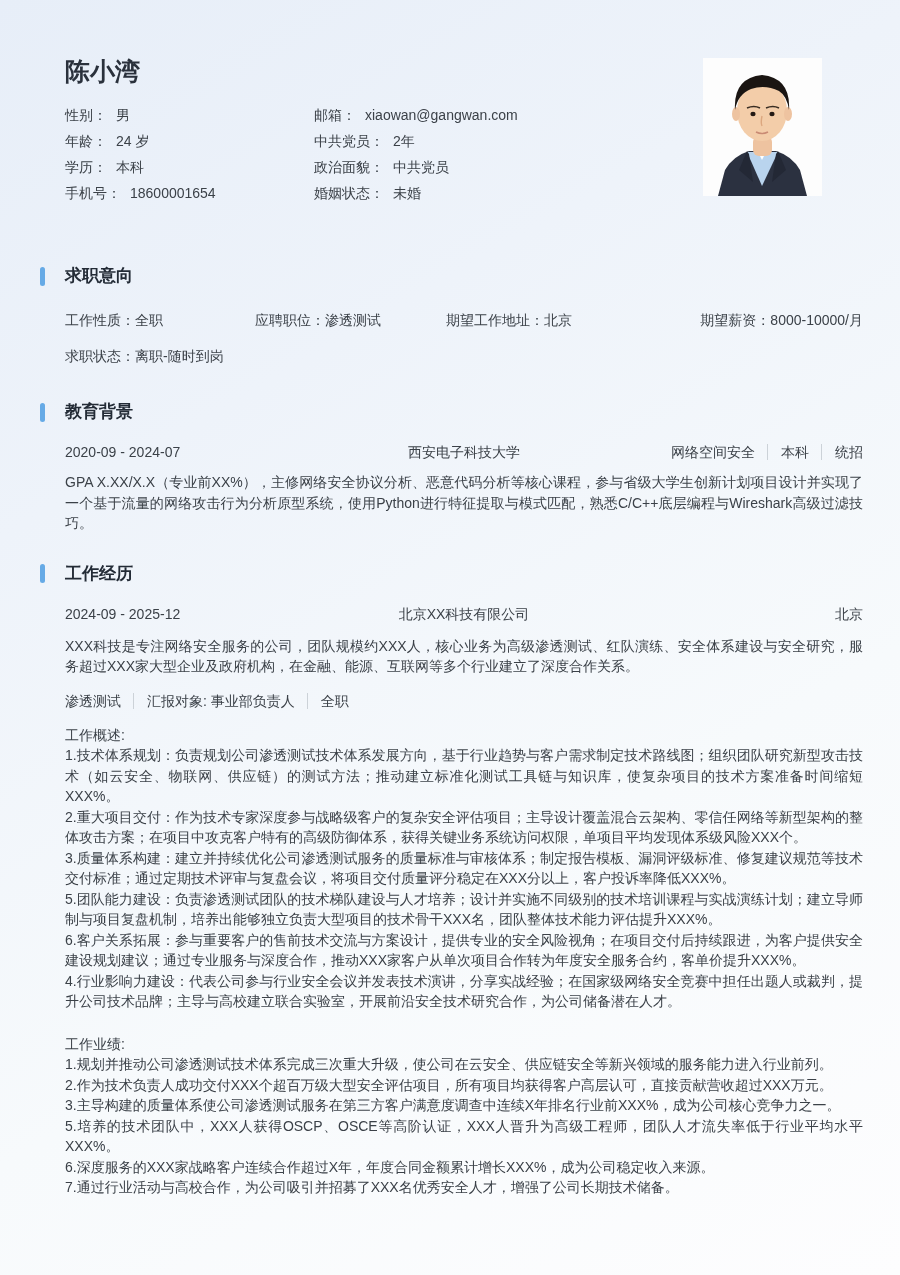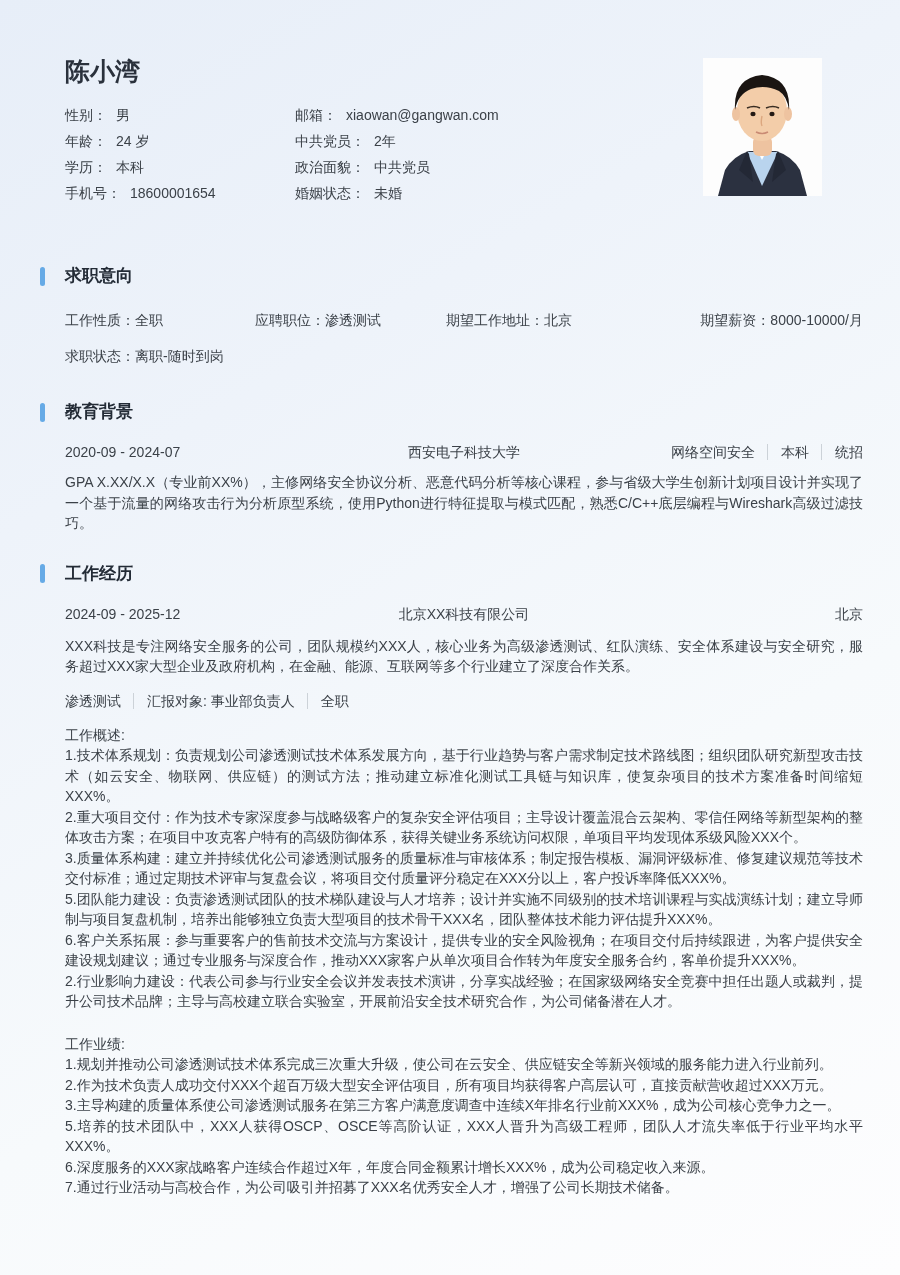--- a/index.html
+++ b/index.html
@@ -4,21 +4,21 @@
 <style>
   html,body{margin:0;padding:0;}
   body{font-family:"Liberation Sans","DejaVu Sans",sans-serif;}
   .page{
     position:relative;width:900px;height:1275px;box-sizing:border-box;
     padding:56px 37px 0 65px;overflow:hidden;
     background:linear-gradient(150deg,#e7eef8 0%,#eef3fa 30%,#f7fafc 65%,#fdfdfe 100%);
     color:#3b4148;font-size:14px;
   }
   .name{font-size:25px;font-weight:bold;color:#2a313c;line-height:30px;}
-  .info-grid{display:flex;margin-top:16px;}
+  .info-grid{display:flex;margin-top:16px;gap:19px;}
   .info-col{display:flex;flex-direction:column;}
   .info-col.left{width:230px;}
   .info-row{line-height:26px;font-size:14px;color:#3b4148;white-space:nowrap;}
   .info-row .lbl{color:#3b4148;}
   .info-row .val{margin-left:9px;}
   .photo-frame{position:absolute;top:58px;right:78px;width:119px;height:138px;background:#fff;overflow:hidden;}
   .section{margin-top:0;}
   .section-title{display:flex;align-items:center;font-size:17px;font-weight:bold;color:#232b36;line-height:20px;}
   .accent-bar{width:5px;height:19px;border-radius:3px;background:#66aae6;margin-right:20px;margin-left:-25px;flex:0 0 auto;}
   .sec-jobs{margin-top:60px;}
@@ -154,21 +154,21 @@
     <span>渗透测试</span><span>汇报对象: 事业部负责人</span><span>全职</span></div>
     <div class="block">
       <div class="line">工作概述:</div>
       <div>
 
       <div class="line" style="text-align:justify;">1.技术体系规划：负责规划公司渗透测试技术体系发展方向，基于行业趋势与客户需求制定技术路线图；组织团队研究新型攻击技术（如云安全、物联网、供应链）的测试方法；推动建立标准化测试工具链与知识库，使复杂项目的技术方案准备时间缩短XXX%。</div>
           <div class="line" style="text-align:justify;">2.重大项目交付：作为技术专家深度参与战略级客户的复杂安全评估项目；主导设计覆盖混合云架构、零信任网络等新型架构的整体攻击方案；在项目中攻克客户特有的高级防御体系，获得关键业务系统访问权限，单项目平均发现体系级风险XXX个。</div>
           <div class="line" style="text-align:justify;">3.质量体系构建：建立并持续优化公司渗透测试服务的质量标准与审核体系；制定报告模板、漏洞评级标准、修复建议规范等技术交付标准；通过定期技术评审与复盘会议，将项目交付质量评分稳定在XXX分以上，客户投诉率降低XXX%。</div>
           <div class="line" style="text-align:justify;">5.团队能力建设：负责渗透测试团队的技术梯队建设与人才培养；设计并实施不同级别的技术培训课程与实战演练计划；建立导师制与项目复盘机制，培养出能够独立负责大型项目的技术骨干XXX名，团队整体技术能力评估提升XXX%。</div>
           <div class="line" style="text-align:justify;">6.客户关系拓展：参与重要客户的售前技术交流与方案设计，提供专业的安全风险视角；在项目交付后持续跟进，为客户提供安全建设规划建议；通过专业服务与深度合作，推动XXX家客户从单次项目合作转为年度安全服务合约，客单价提升XXX%。</div>
-          <div class="line" style="text-align:justify;">2.行业影响力建设：代表公司参与行业安全会议并发表技术演讲，分享实战经验；在国家级网络安全竞赛中担任出题人或裁判，提升公司技术品牌；主导与高校建立联合实验室，开展前沿安全技术研究合作，为公司储备潜在人才。</div>
+          <div class="line" style="text-align:justify;">4.行业影响力建设：代表公司参与行业安全会议并发表技术演讲，分享实战经验；在国家级网络安全竞赛中担任出题人或裁判，提升公司技术品牌；主导与高校建立联合实验室，开展前沿安全技术研究合作，为公司储备潜在人才。</div>
         </div>
     </div>
     <div class="block ach-block">
       <div class="line">工作业绩:</div>
       <div>
 
       <div class="line" style="text-align:justify;">1.规划并推动公司渗透测试技术体系完成三次重大升级，使公司在云安全、供应链安全等新兴领域的服务能力进入行业前列。</div>
           <div class="line" style="text-align:justify;">2.作为技术负责人成功交付XXX个超百万级大型安全评估项目，所有项目均获得客户高层认可，直接贡献营收超过XXX万元。</div>
           <div class="line" style="text-align:justify;">3.主导构建的质量体系使公司渗透测试服务在第三方客户满意度调查中连续X年排名行业前XXX%，成为公司核心竞争力之一。</div>
           <div class="line" style="text-align:justify;">5.培养的技术团队中，XXX人获得OSCP、OSCE等高阶认证，XXX人晋升为高级工程师，团队人才流失率低于行业平均水平XXX%。</div>

